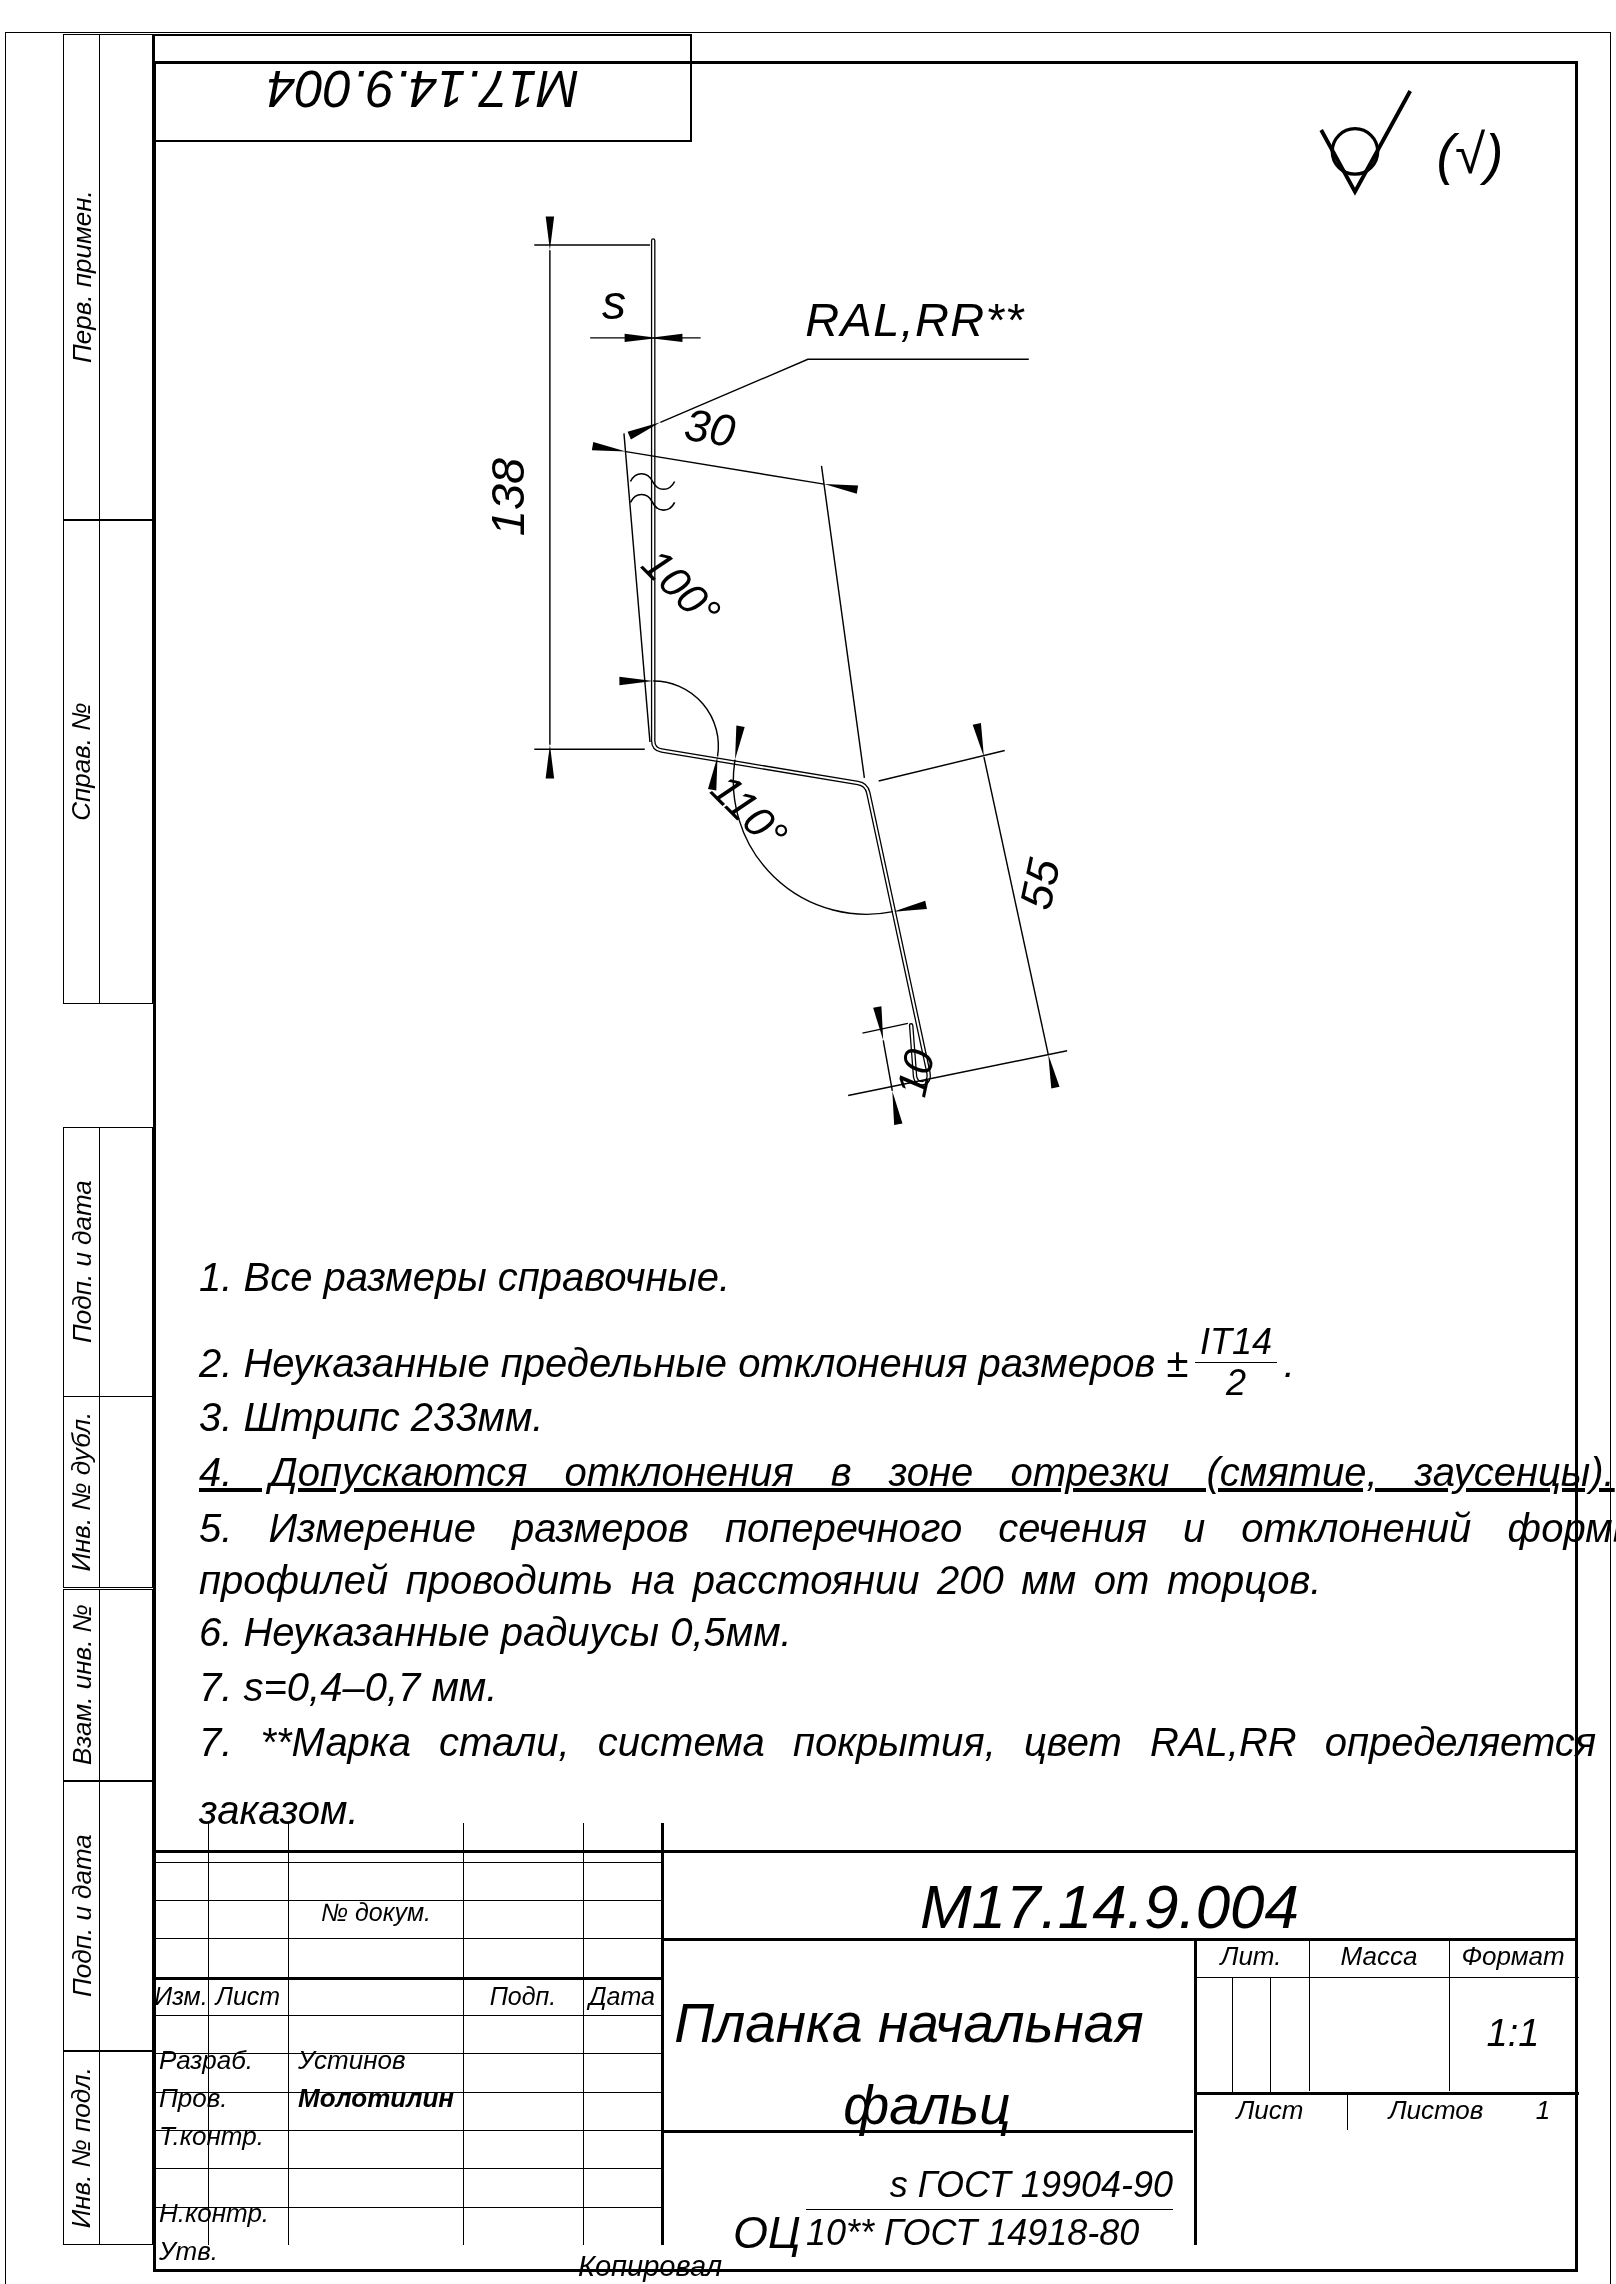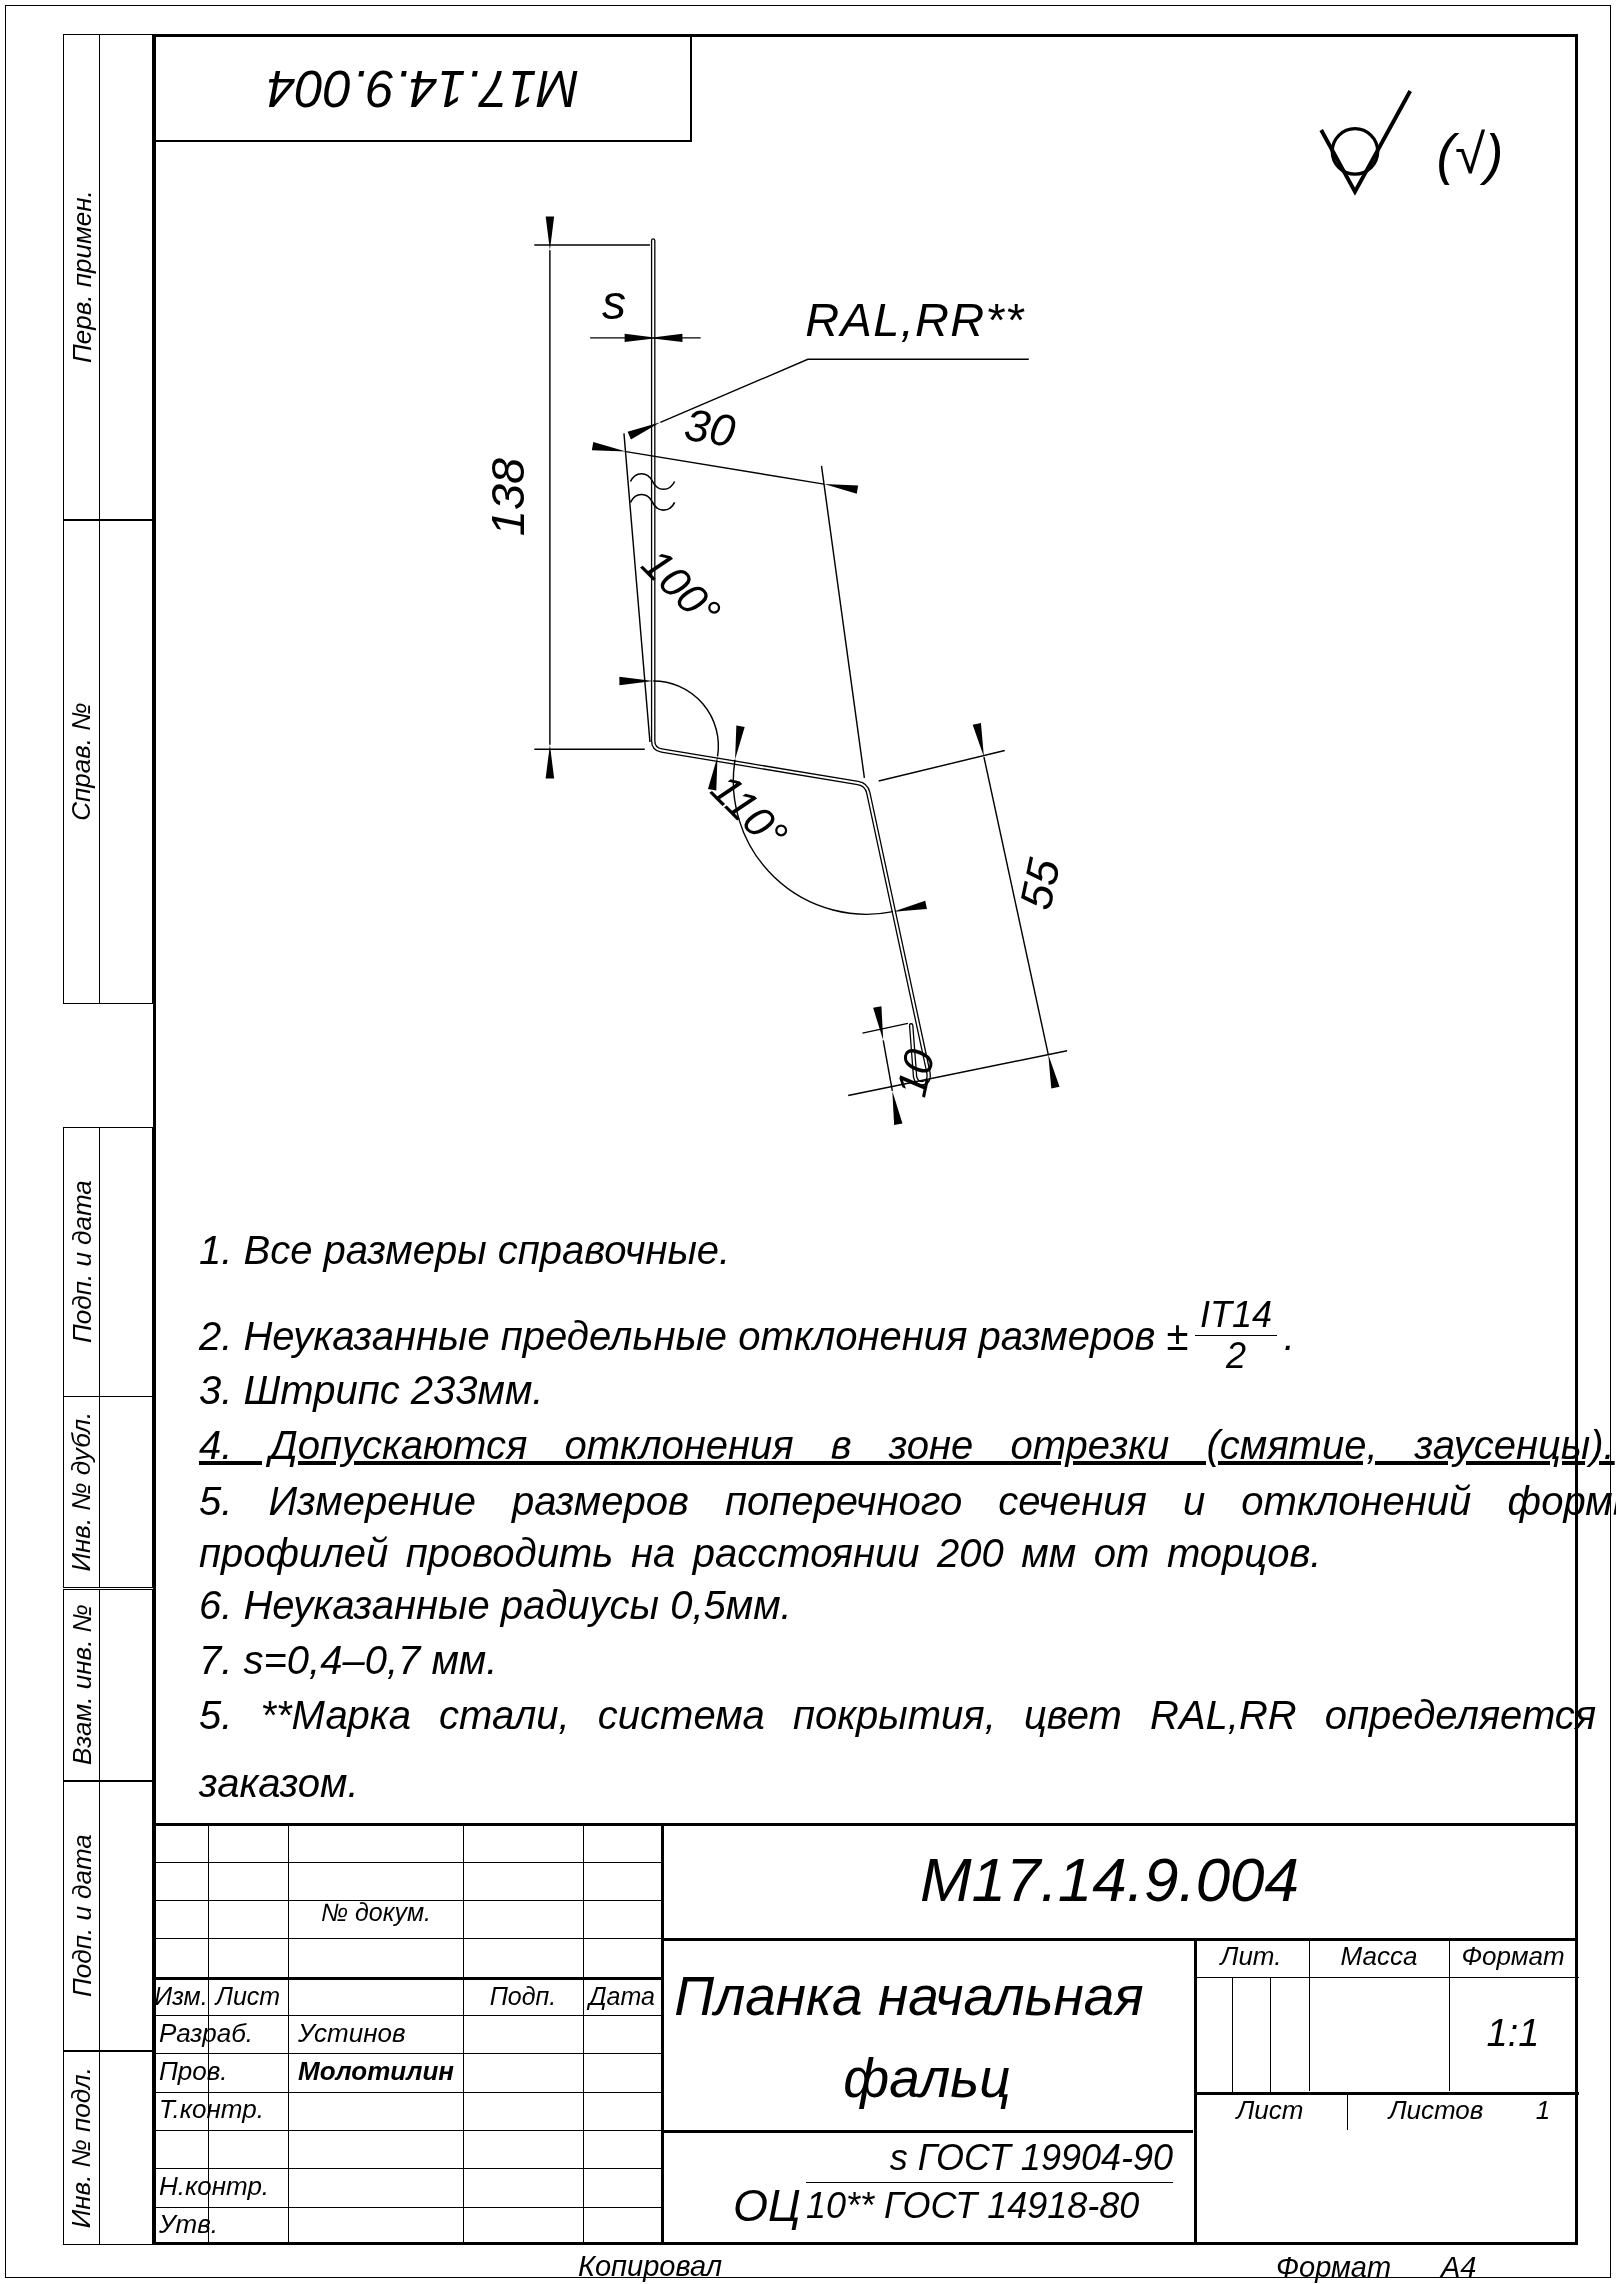--- a/index.html
+++ b/index.html
@@ -1,18 +1,18 @@
 <!DOCTYPE html>
 <html style="font-size:10.4px"><head>
 <meta charset="utf-8">
 <style>
   html,body{margin:0;padding:0;background:#e8e8e8;}
   #page{position:relative;width:1617px;height:2284px;background:#ffffff;
         font-family:"Liberation Sans",sans-serif;color:#000;overflow:hidden;}
-  .abs{position:absolute;}
+  .abs{position:absolute;margin-top:27px;}
   .gost{font-style:italic;white-space:nowrap;line-height:1.05;}
   
   .hl{position:absolute;background:#000;height:1.3px;}
   .vl{position:absolute;background:#000;width:1.3px;}
   .hlt{position:absolute;background:#000;height:2.6px;}
   .vlt{position:absolute;background:#000;width:2.6px;}
   .box{position:absolute;border:1.9px solid #000;box-sizing:border-box;}
   .boxt{position:absolute;border:2.6px solid #000;box-sizing:border-box;}
   
   .ctr{position:absolute;transform:translate(-50%,-50%);white-space:nowrap;}
@@ -162,21 +162,21 @@
         <span class="den">2</span>
       </span>
       <span>.</span>
     </div>
     <div class="abs" style="left:199px;top:1369px;">3.  Штрипс 233мм.</div>
     <div class="abs" style="left:199px;top:1424px;word-spacing:26px;text-decoration:underline;">4.  Допускаются отклонения в зоне отрезки (смятие, заусенцы).</div>
     <div class="abs" style="left:199px;top:1480px;word-spacing:25px;">5.  Измерение размеров поперечного сечения и отклонений формы</div>
     <div class="abs" style="left:199px;top:1532px;word-spacing:6.5px;">профилей проводить на расстоянии 200 мм от торцов.</div>
     <div class="abs" style="left:199px;top:1584px;">6.  Неуказанные радиусы 0,5мм.</div>
     <div class="abs" style="left:199px;top:1639px;">7.  s=0,4–0,7 мм.</div>
-    <div class="abs" style="left:199px;top:1694px;word-spacing:17px;">5.  **Марка стали, система покрытия, цвет RAL,RR определяется</div>
+    <div class="abs" style="left:199px;top:1694px;word-spacing:17px;">7.  **Марка стали, система покрытия, цвет RAL,RR определяется</div>
     <div class="abs" style="left:199px;top:1762px;">заказом.</div>
   </div>
 
   <div>
 
     <div class="abs" style="left:153px;top:1823px;width:1425px;height:422px;border:3.2px solid #000;box-sizing:border-box;"></div>
 
     <div class="vlt" style="left:661px;top:1823px;height:422px;"></div>
     <div class="vlt" style="left:1194px;top:1938px;height:307px;"></div>
 

